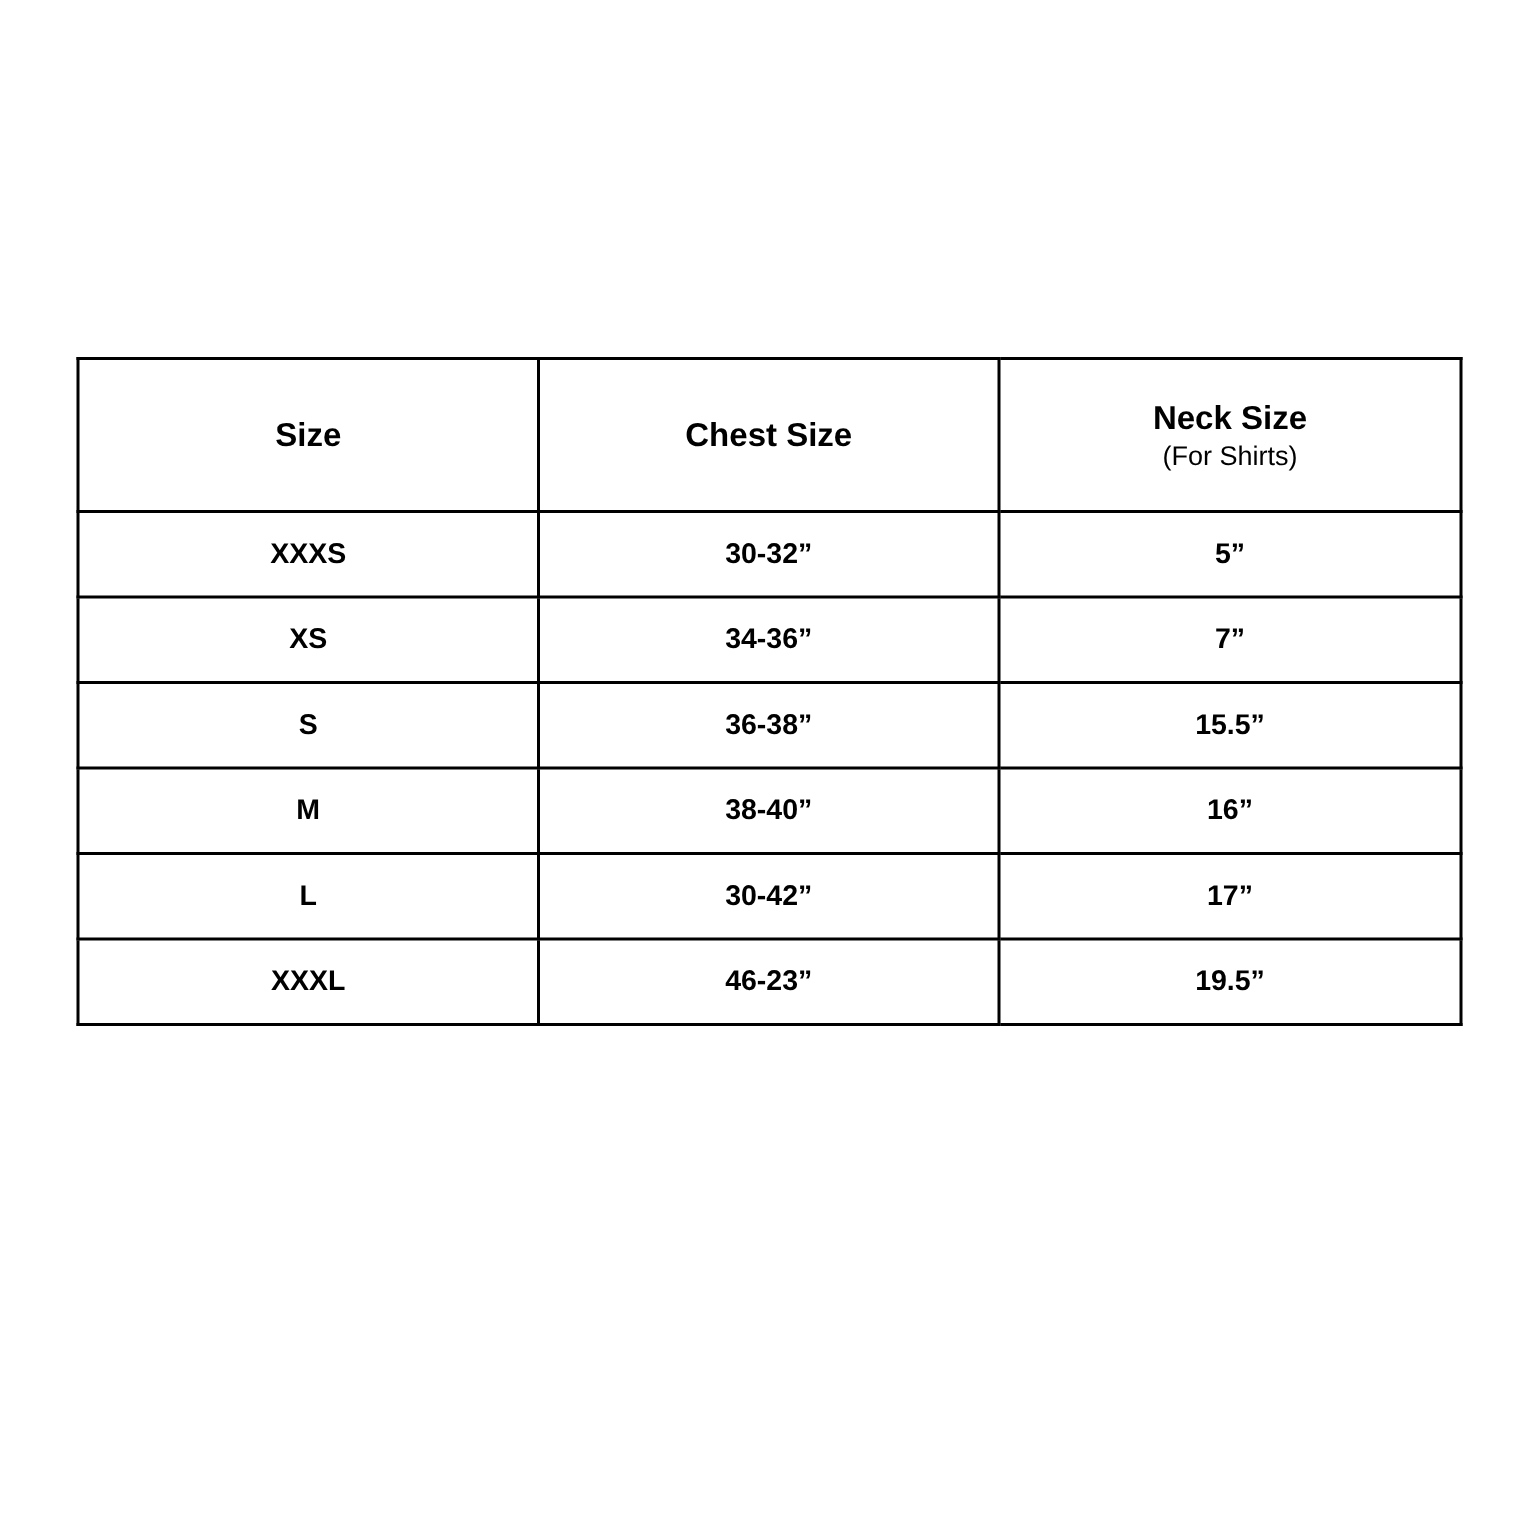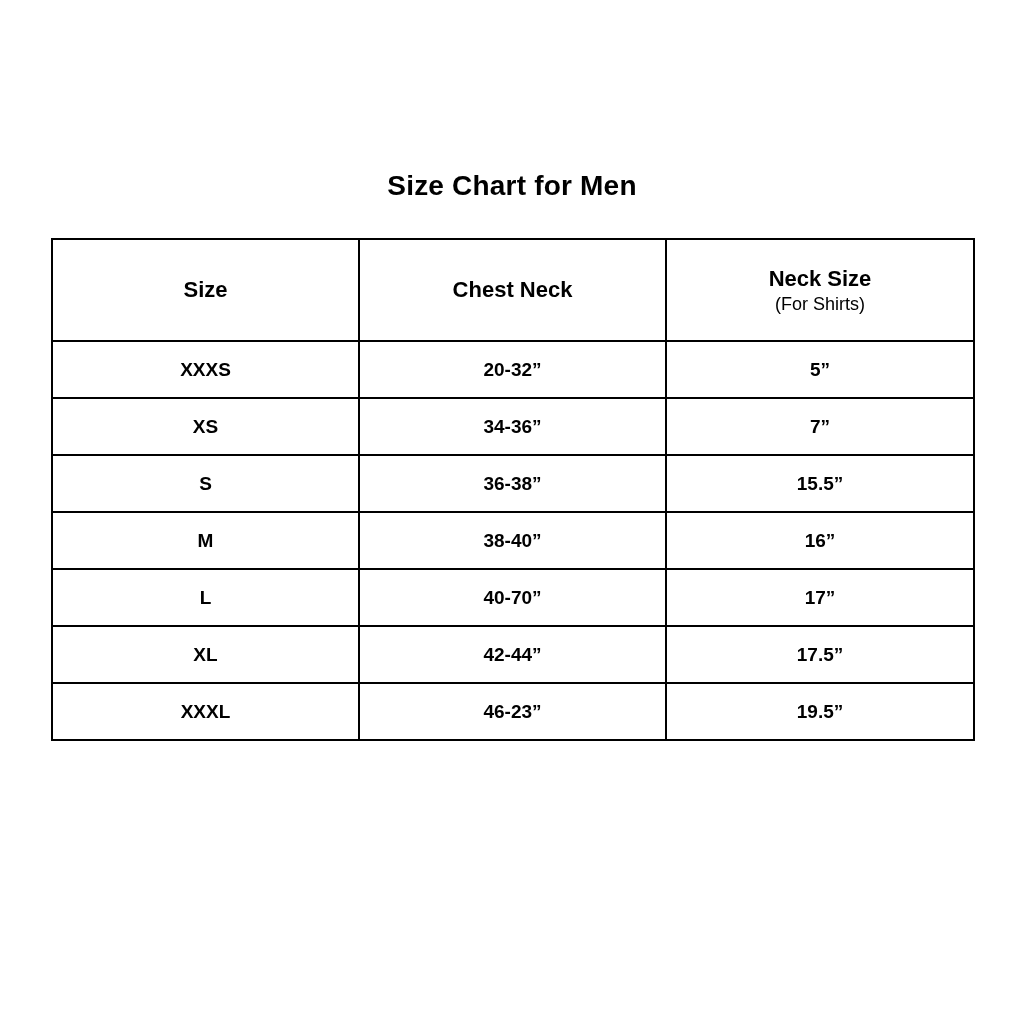--- a/index.html
+++ b/index.html
@@ -68,73 +68,67 @@
     display: block;
     font-size: 18px;
     font-weight: normal;
   }
 </style>
 </head>
 <body>
 
 <div class="page">
 
-  <div class="chart-title">Size Chart for Men</div>
 
   <div class="table-wrap">
     <table class="size-table">
       <colgroup>
         <col class="c-size">
         <col class="c-chest">
         <col class="c-neck">
       </colgroup>
       <thead>
         <tr>
           <th>
             <span>Size</span>
           </th>
           <th>
-            <span>Chest Neck</span>
+            <span>Chest Size</span>
           </th>
           <th>
             <span>Neck Size</span>
             <span class="th-sub">(For Shirts)</span>
           </th>
         </tr>
       </thead>
       <tbody>
         <tr>
           <td>XXXS</td>
-          <td>20-32”</td>
+          <td>30-32”</td>
           <td>5”</td>
         </tr>
         <tr>
           <td>XS</td>
           <td>34-36”</td>
           <td>7”</td>
         </tr>
         <tr>
           <td>S</td>
           <td>36-38”</td>
           <td>15.5”</td>
         </tr>
         <tr>
           <td>M</td>
           <td>38-40”</td>
           <td>16”</td>
         </tr>
         <tr>
           <td>L</td>
-          <td>40-70”</td>
+          <td>30-42”</td>
           <td>17”</td>
-        </tr>
-        <tr>
-          <td>XL</td>
-          <td>42-44”</td>
-          <td>17.5”</td>
         </tr>
         <tr>
           <td>XXXL</td>
           <td>46-23”</td>
           <td>19.5”</td>
         </tr>
       </tbody>
     </table>
   </div>
 

